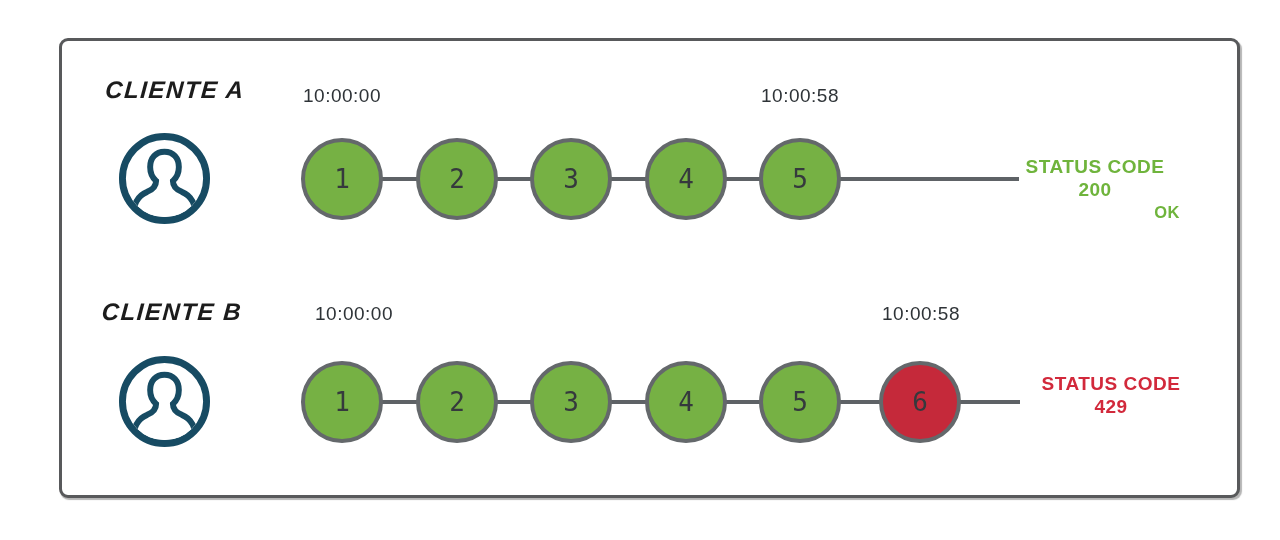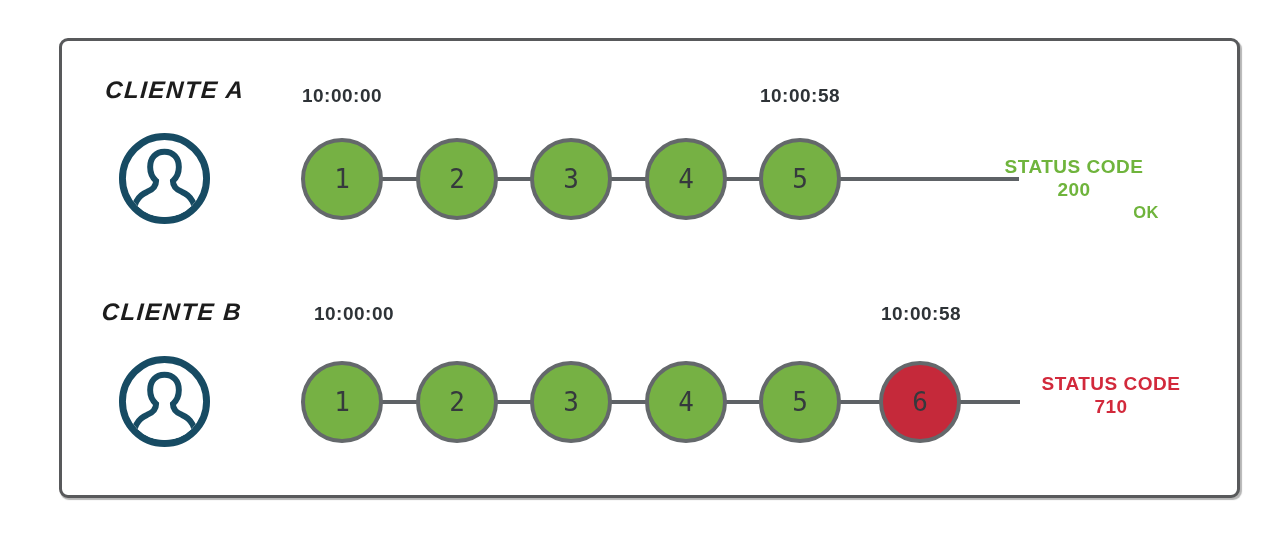--- a/index.html
+++ b/index.html
@@ -39,21 +39,21 @@
     position: absolute;
     height: 3.5px;
     background: #5e6266;
     z-index: 1;
   }
   .timestamp {
     position: absolute;
     width: 140px;
     text-align: center;
     font-size: 19px;
-    font-weight: bold;
+    font-weight: normal;
     color: #2e3337;
     letter-spacing: 0.5px;
   }
   .request-circle {
     position: absolute;
     width: 74px; height: 74px;
     border: 4px solid #64686b;
     border-radius: 50%;
     display: flex;
     align-items: center;
@@ -114,21 +114,21 @@
   <div class="request-circle request-success" style="left:530px; top:138px;">
     <span>3</span>
     </div>
   <div class="request-circle request-success" style="left:645px; top:138px;">
     <span>4</span>
     </div>
   <div class="request-circle request-success" style="left:759px; top:138px;">
     <span>5</span>
     </div>
 
-  <div class="status-block status-green" style="left:989px; top:155px;">
+  <div class="status-block status-green" style="left:1010px; top:155px;">
     <span class="status-code">STATUS CODE 200</span>
     <span class="status-detail">OK</span>
   </div>
 
   <div class="client-label" style="left:82px; top:298px;">CLIENTE B</div>
 
   <div class="avatar" style="left:117px; top:354px;">
     <svg viewBox="0 0 96 96" width="95" height="95">
       <defs>
           <clipPath id="clipB">
@@ -158,15 +158,15 @@
     <span>4</span>
     </div>
   <div class="request-circle request-success" style="left:759px; top:361px;">
     <span>5</span>
     </div>
   <div class="request-circle request-blocked" style="left:879px; top:361px;">
     <span>6</span>
     </div>
 
   <div class="status-block status-red" style="left:1026px; top:372px;">
-    <span class="status-code">STATUS CODE 710</span>
+    <span class="status-code">STATUS CODE 429</span>
   </div>
 </div>
 
 </body></html>

